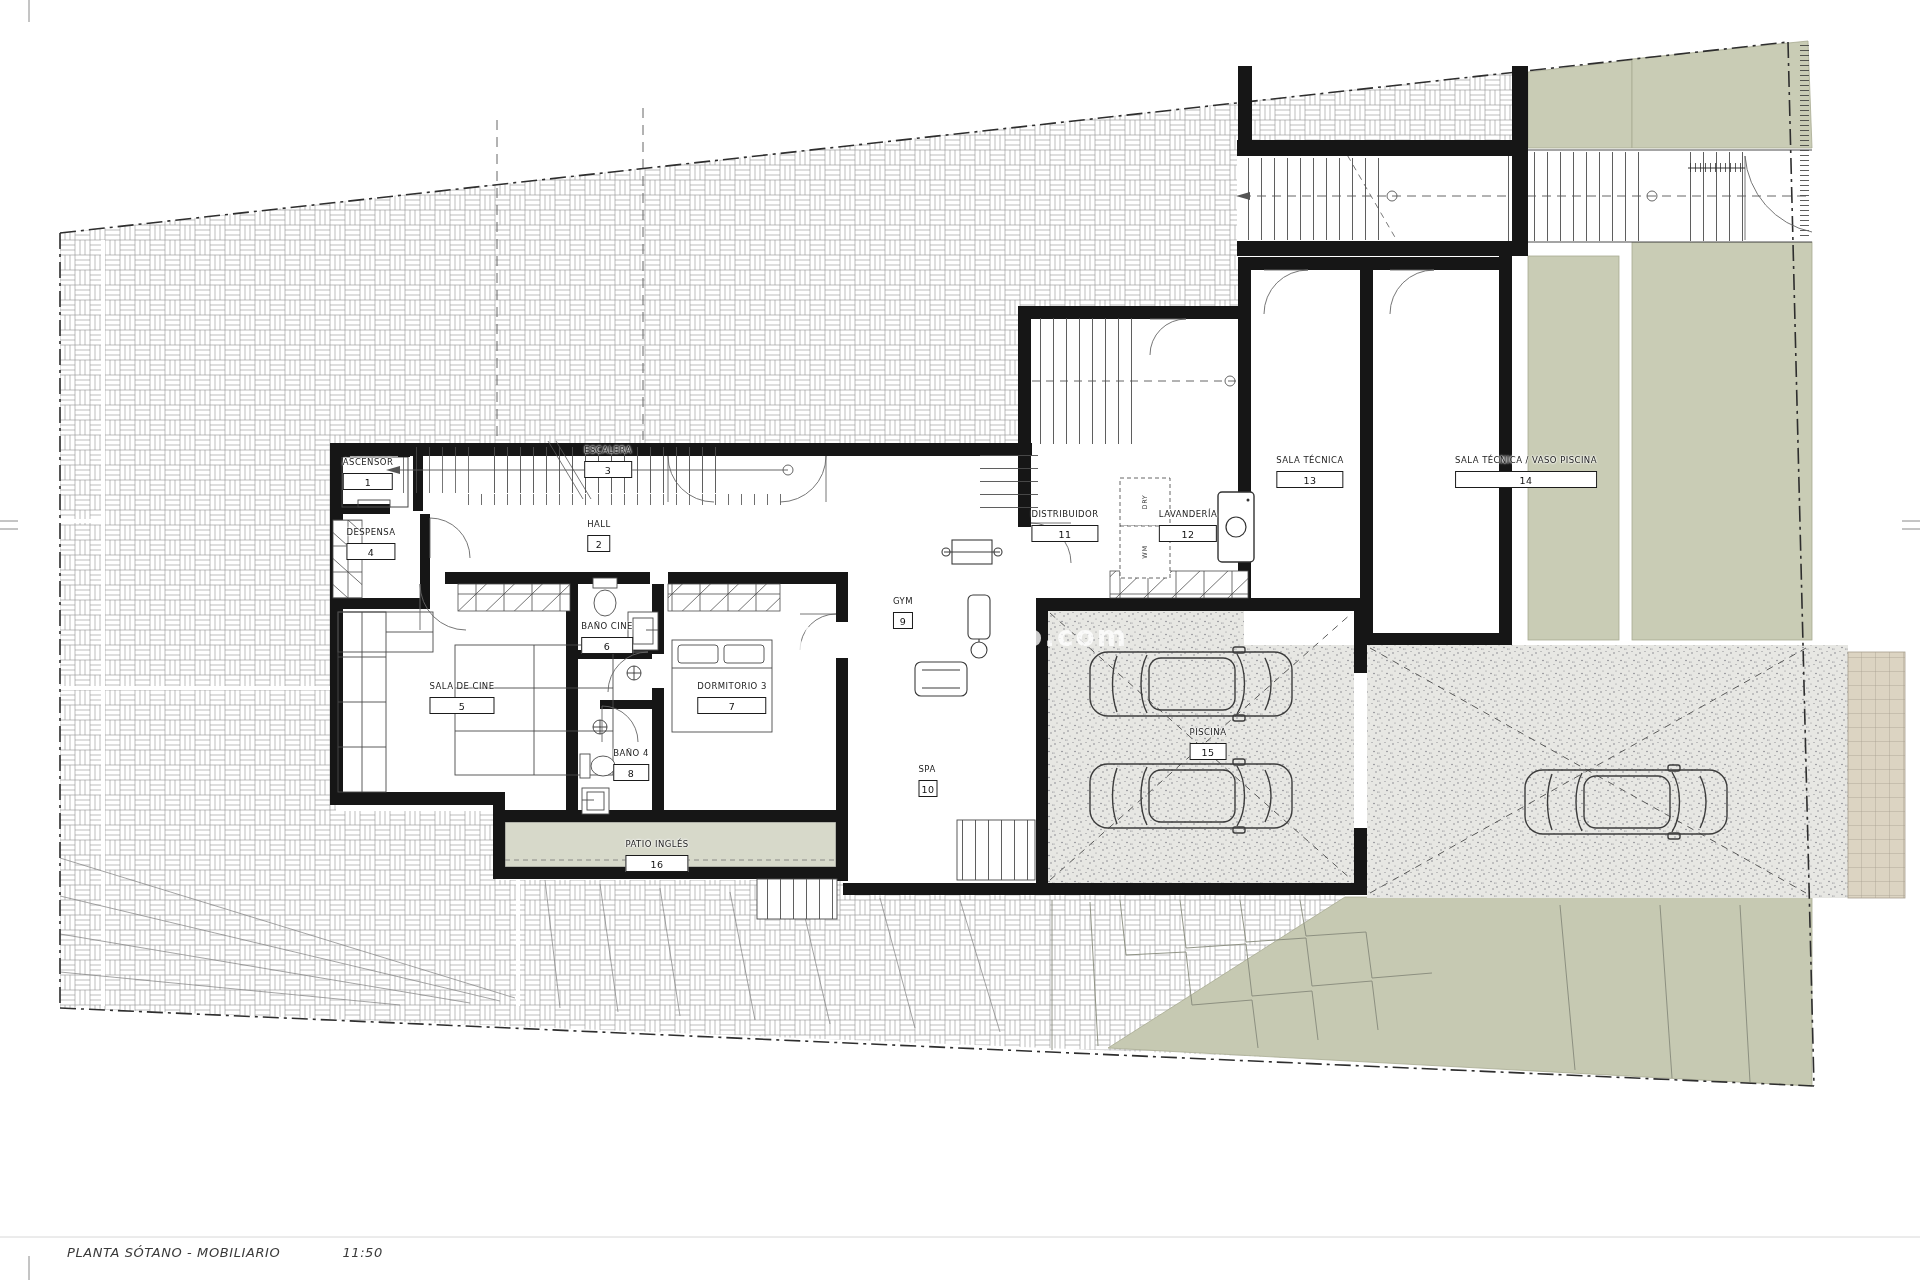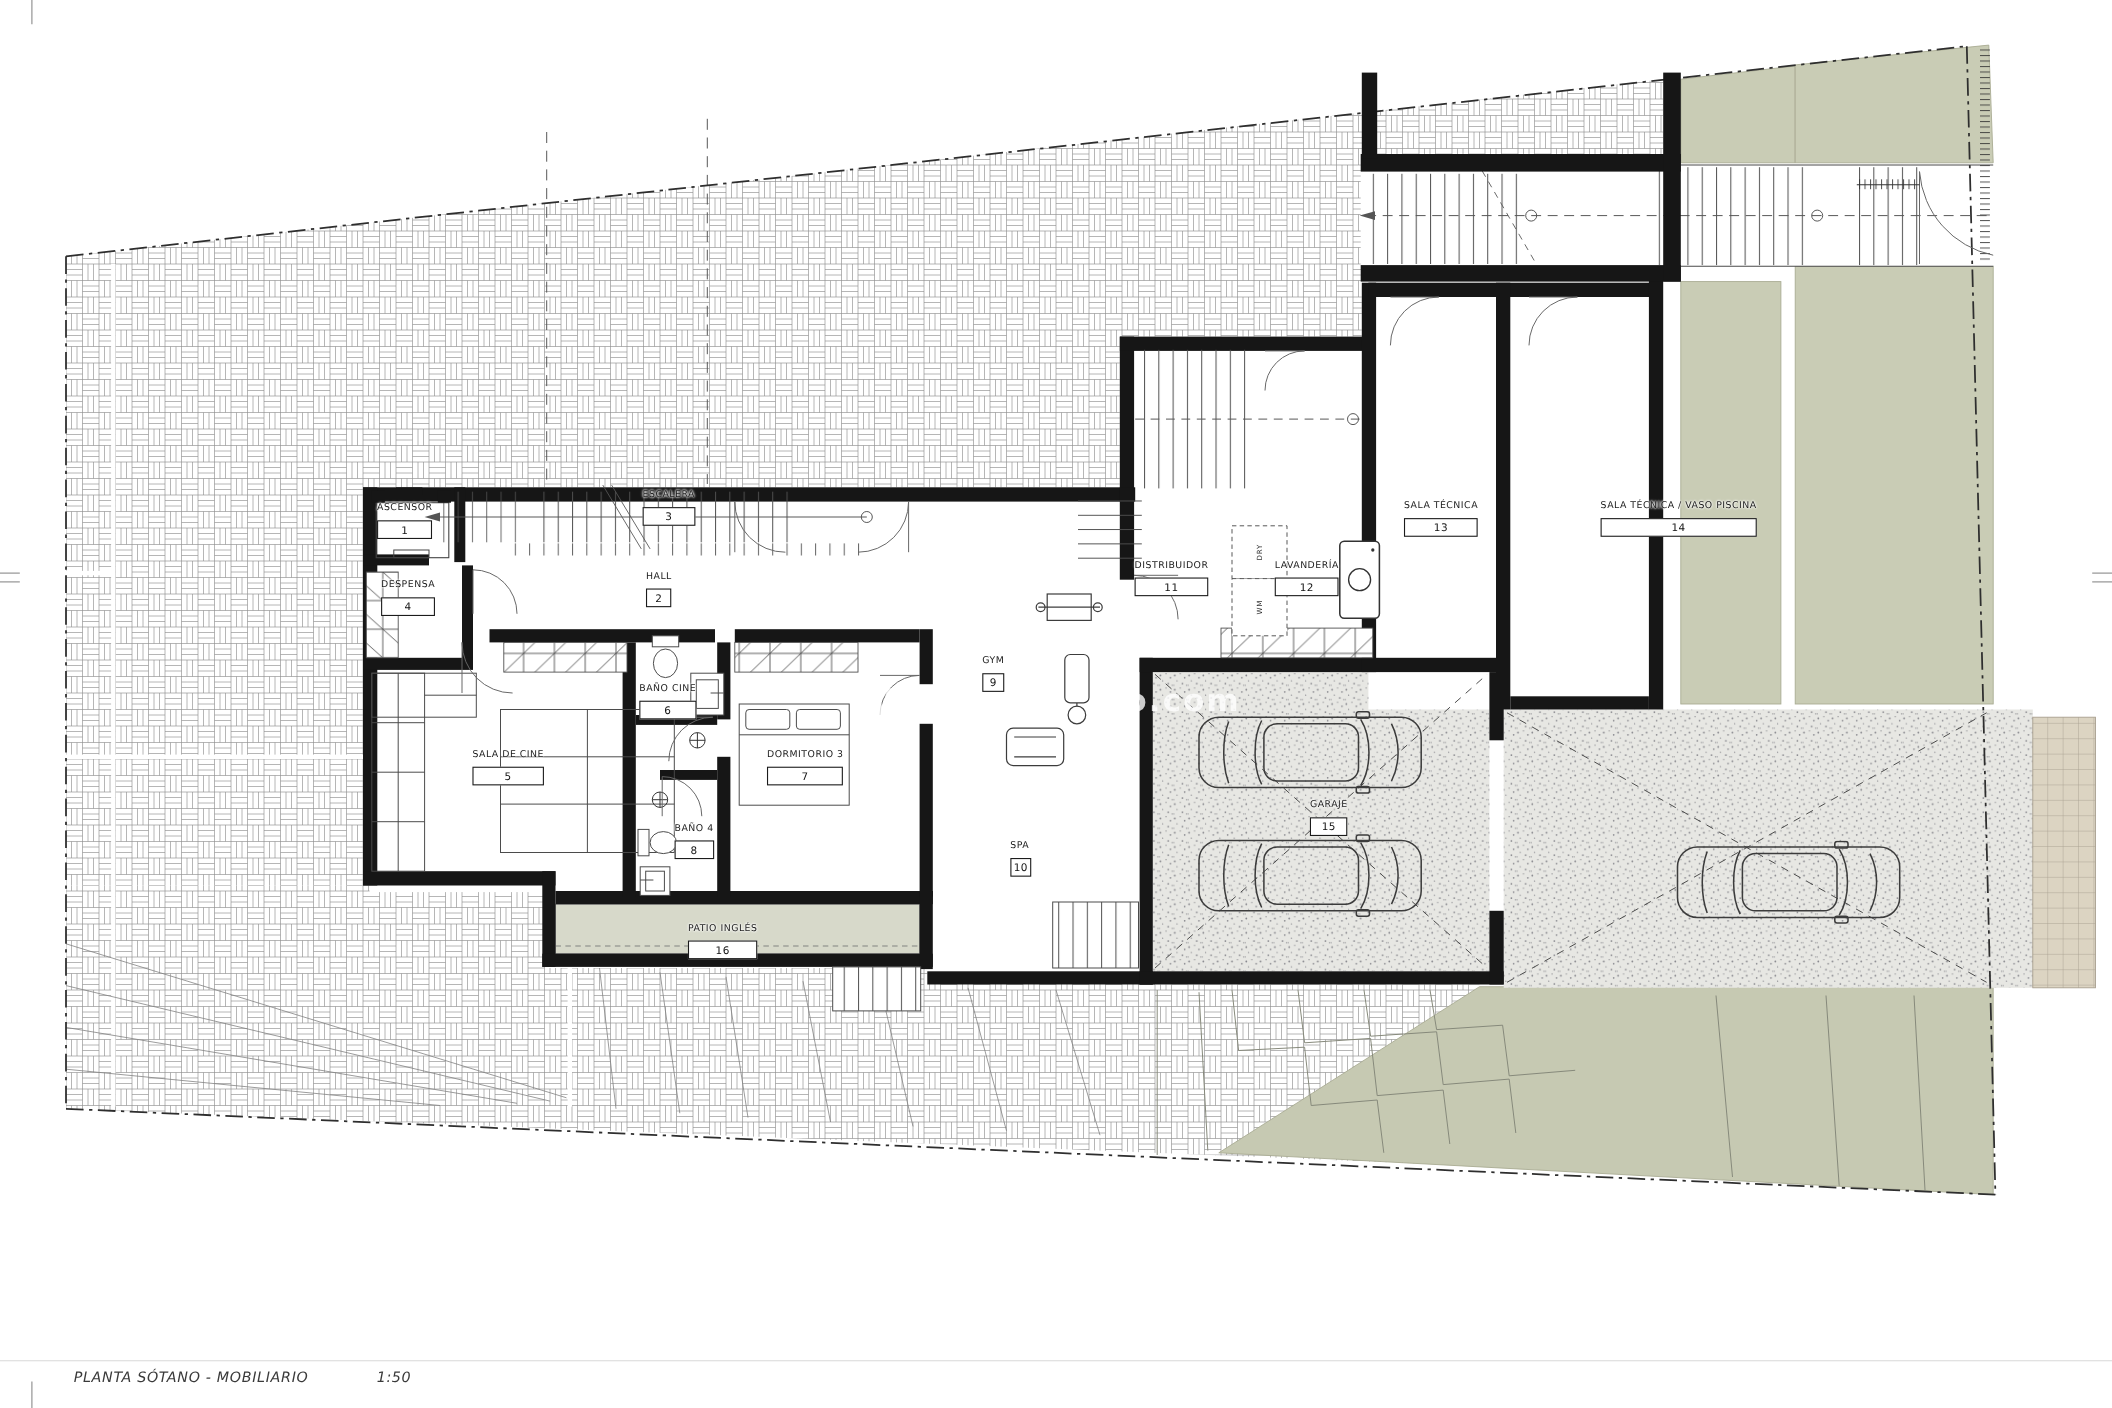--- a/index.html
+++ b/index.html
@@ -426,34 +426,34 @@
 </div>
 <div class="room-label" style="left:1310px;top:456px">
   <span class="txt">SALA TÉCNICA</span>
   <span class="num">13</span>
 </div>
 <div class="room-label" style="left:1526px;top:456px">
   <span class="txt">SALA TÉCNICA / VASO PISCINA</span>
   <span class="num">14</span>
 </div>
 <div class="room-label" style="left:1208px;top:728px">
-  <span class="txt">GARAJE</span>
+  <span class="txt">PISCINA</span>
   <span class="num">15</span>
 </div>
 <div class="room-label" style="left:657px;top:840px">
   <span class="txt">PATIO INGLÉS</span>
   <span class="num">16</span>
 </div>
 
 <span class="appliance-label" style="left:1145px;top:502px">DRY</span>
 <span class="appliance-label" style="left:1145px;top:552px">WM</span>
 
 <div class="watermark">
   <span class="wm-left">w</span>
   <span class="wm-right">o.com</span>
 </div>
 
 <div class="footer">
   <span>PLANTA SÓTANO - MOBILIARIO</span>
-  <span class="scale">1:50</span>
+  <span class="scale">11:50</span>
 </div>
 
 </div>
 
 </body></html>

